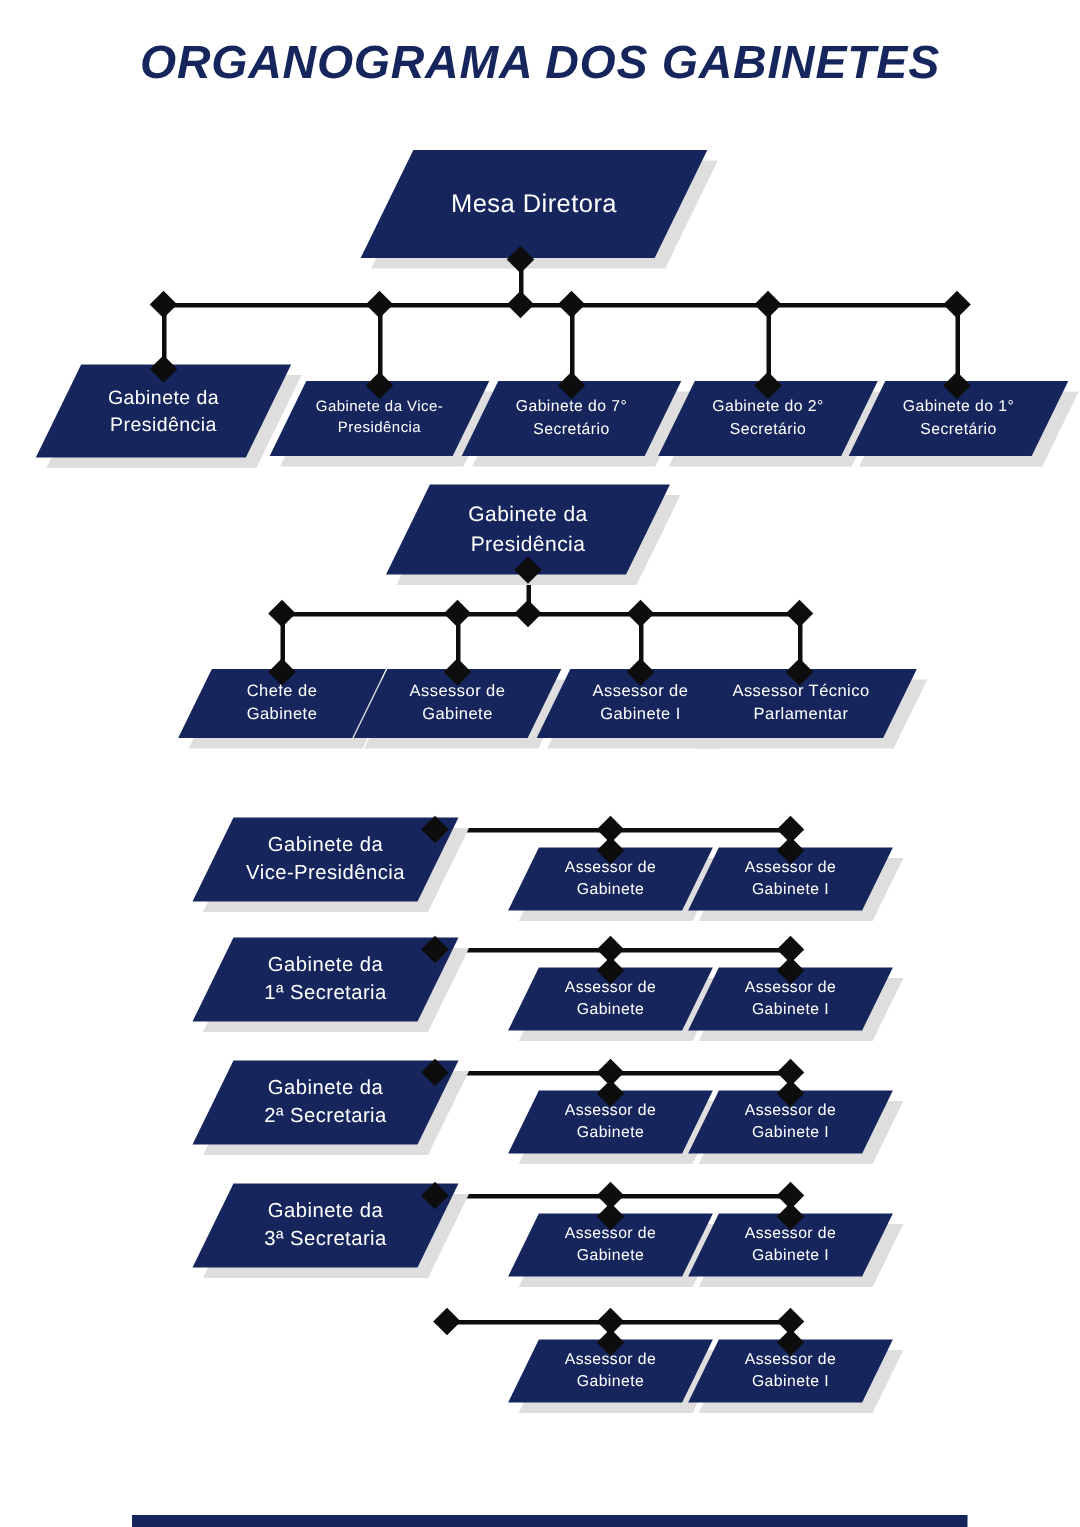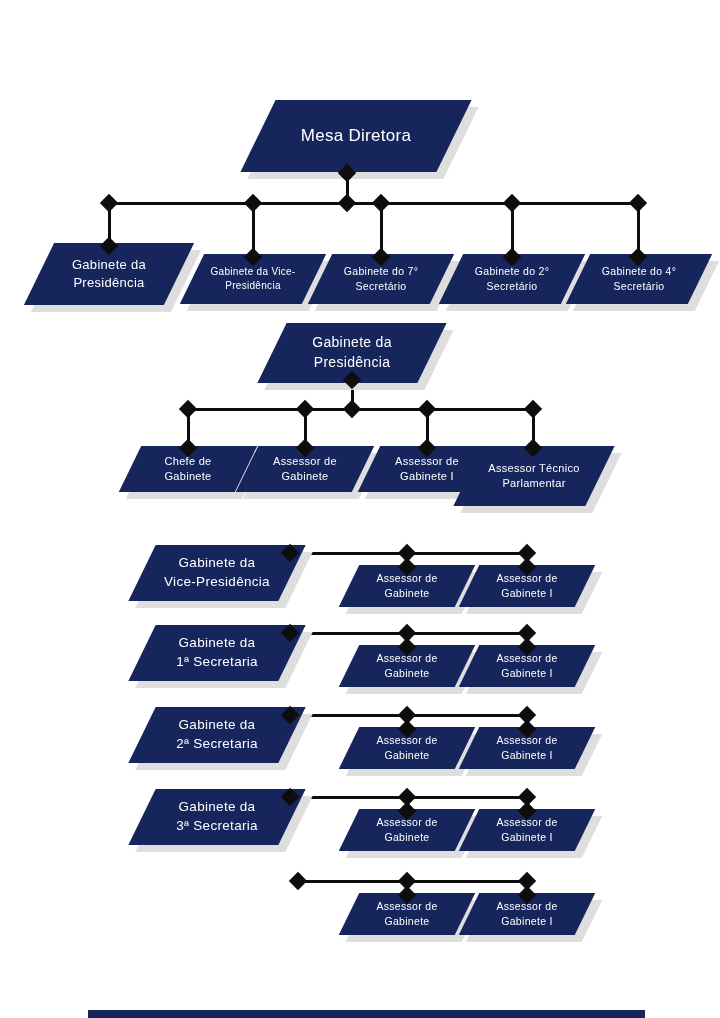--- a/index.html
+++ b/index.html
@@ -32,20 +32,21 @@
   .diamond {
     position:absolute; width:13px; height:13px; background:var(--line,#0d0d0d);
     transform:translate(-50%,-50%) rotate(45deg); z-index:3;
   }
   .footer-bar { position:absolute; background:var(--navy,#16265C); z-index:1; }
 </style>
 </head>
 <body>
 
 <div class="canvas">
+  <h1 class="title">ORGANOGRAMA DOS GABINETES</h1>
   <div id="chart-layer">
       <div class="pgram" style="left: 258px; top: 100px; width: 196px; height: 72px;">
         <div class="pg-shadow"></div>
         <div class="pg-face"></div>
         <div class="pg-label" style="font-size: 17px;">Mesa Diretora</div>
       </div>
       <div class="pgram" style="left: 39px; top: 243px; width: 140px; height: 62px;">
         <div class="pg-shadow"></div>
         <div class="pg-face"></div>
         <div class="pg-label" style="font-size: 13px;">Gabinete da
@@ -65,21 +66,21 @@
       </div>
       <div class="pgram" style="left: 451px; top: 254px; width: 122px; height: 50px;">
         <div class="pg-shadow"></div>
         <div class="pg-face"></div>
         <div class="pg-label" style="font-size: 10.5px;">Gabinete do 2°
 Secretário</div>
       </div>
       <div class="pgram" style="left: 578px; top: 254px; width: 122px; height: 50px;">
         <div class="pg-shadow"></div>
         <div class="pg-face"></div>
-        <div class="pg-label" style="font-size: 10.5px;">Gabinete do 4°
+        <div class="pg-label" style="font-size: 10.5px;">Gabinete do 1°
 Secretário</div>
       </div>
       <div class="pgram" style="left: 272px; top: 323px; width: 160px; height: 60px;">
         <div class="pg-shadow"></div>
         <div class="pg-face"></div>
         <div class="pg-label" style="font-size: 14px;">Gabinete da
 Presidência</div>
       </div>
       <div class="pgram" style="left: 130px; top: 446px; width: 116px; height: 46px;">
         <div class="pg-shadow"></div>
@@ -92,21 +93,21 @@
         <div class="pg-face"></div>
         <div class="pg-label" style="font-size: 11px;">Assessor de
 Gabinete</div>
       </div>
       <div class="pgram" style="left: 369px; top: 446px; width: 116px; height: 46px;">
         <div class="pg-shadow"></div>
         <div class="pg-face"></div>
         <div class="pg-label" style="font-size: 11px;">Assessor de
 Gabinete I</div>
       </div>
-      <div class="pgram" style="left: 468px; top: 446px; width: 132px; height: 60px;">
+      <div class="pgram" style="left: 468px; top: 446px; width: 132px; height: 46px;">
         <div class="pg-shadow"></div>
         <div class="pg-face"></div>
         <div class="pg-label" style="font-size: 11px;">Assessor Técnico
 Parlamentar</div>
       </div>
       <div class="pgram" style="left: 142px; top: 545px; width: 150px; height: 56px;">
         <div class="pg-shadow"></div>
         <div class="pg-face"></div>
         <div class="pg-label" style="font-size: 13.5px;">Gabinete da
 Vice-Presidência</div>

